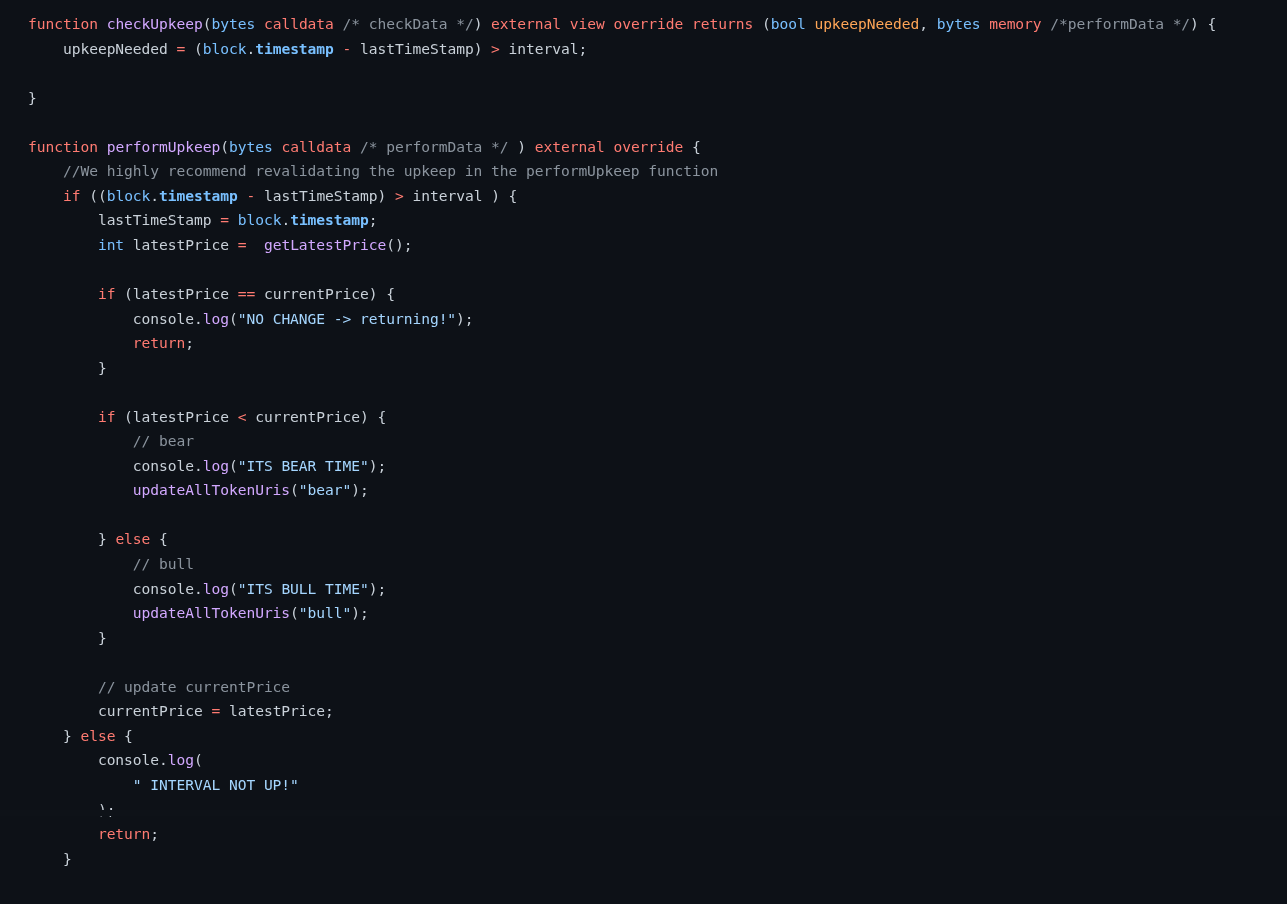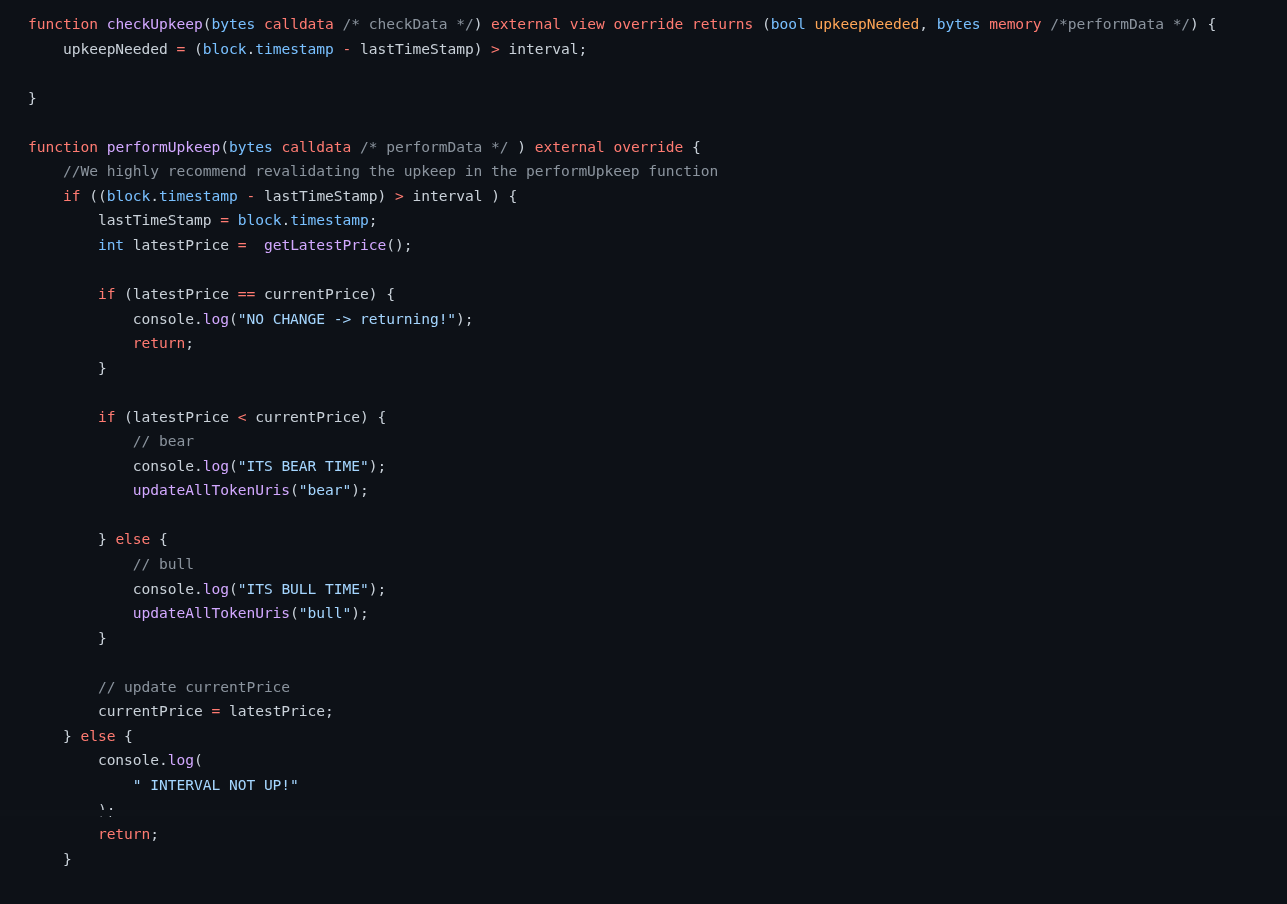--- a/index.html
+++ b/index.html
@@ -34,21 +34,21 @@
   }
   .ln { display: block; height: 24.55px; white-space: pre; }
   .tok-kw   { color: #ff7b72; }
   .tok-fn   { color: #d2a8ff; }
   .tok-type { color: #79c0ff; }
   .tok-str  { color: #a5d6ff; }
   .tok-cmt  { color: #8b949e; }
   .tok-par  { color: #ffa657; }
   .tok-op   { color: #ff7b72; }
   .tok-txt  { color: #c9d1d9; }
-  .tok-prop { color: #79c0ff; }
+  .tok-prop { color: #79c0ff; font-weight: bold; }
   #bottom-strip {
     position: absolute;
     left: 0;
     bottom: 0;
     width: 1287px;
     height: 6px;
     background: #0e1218;
   }
 </style>
 </head>

